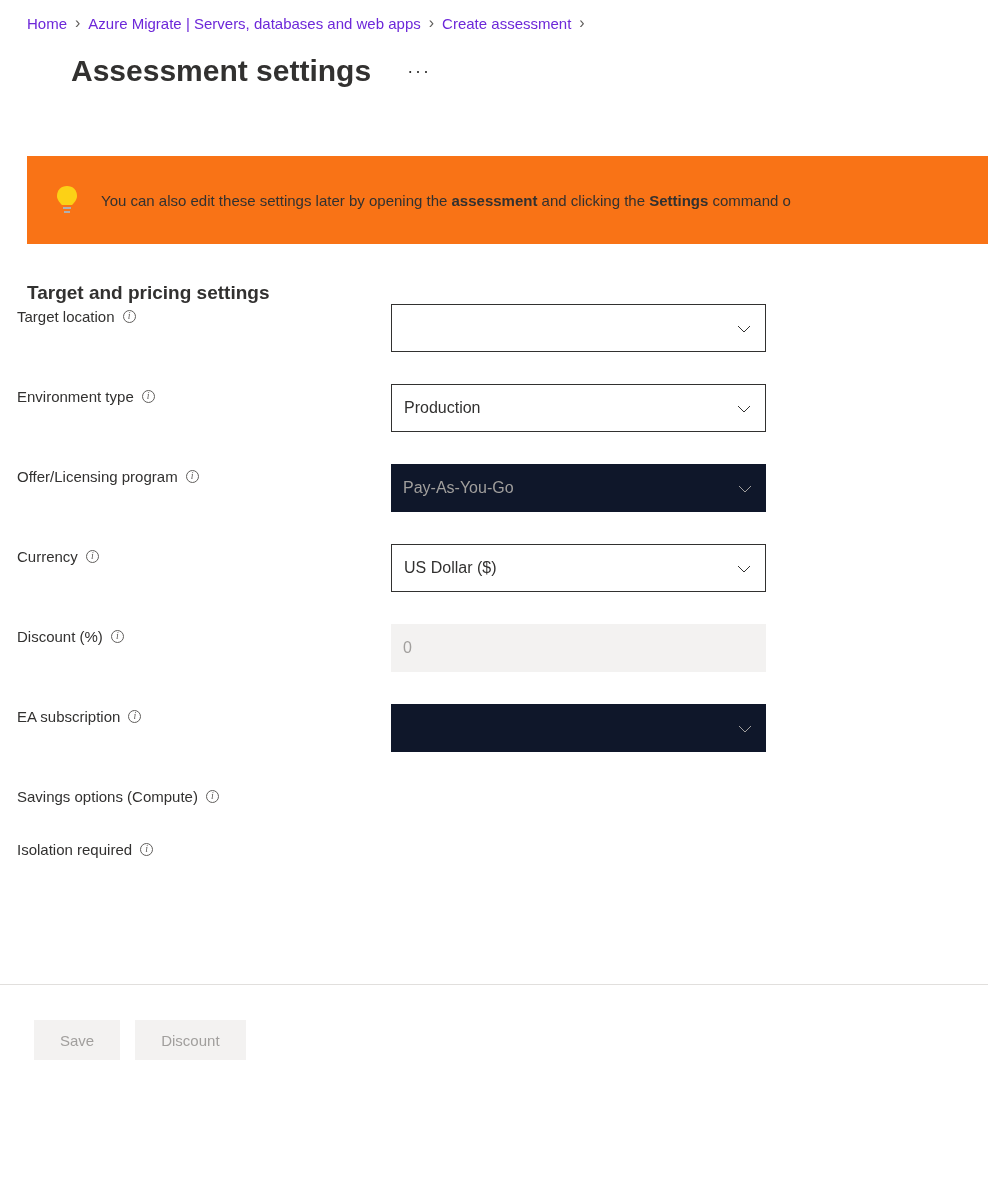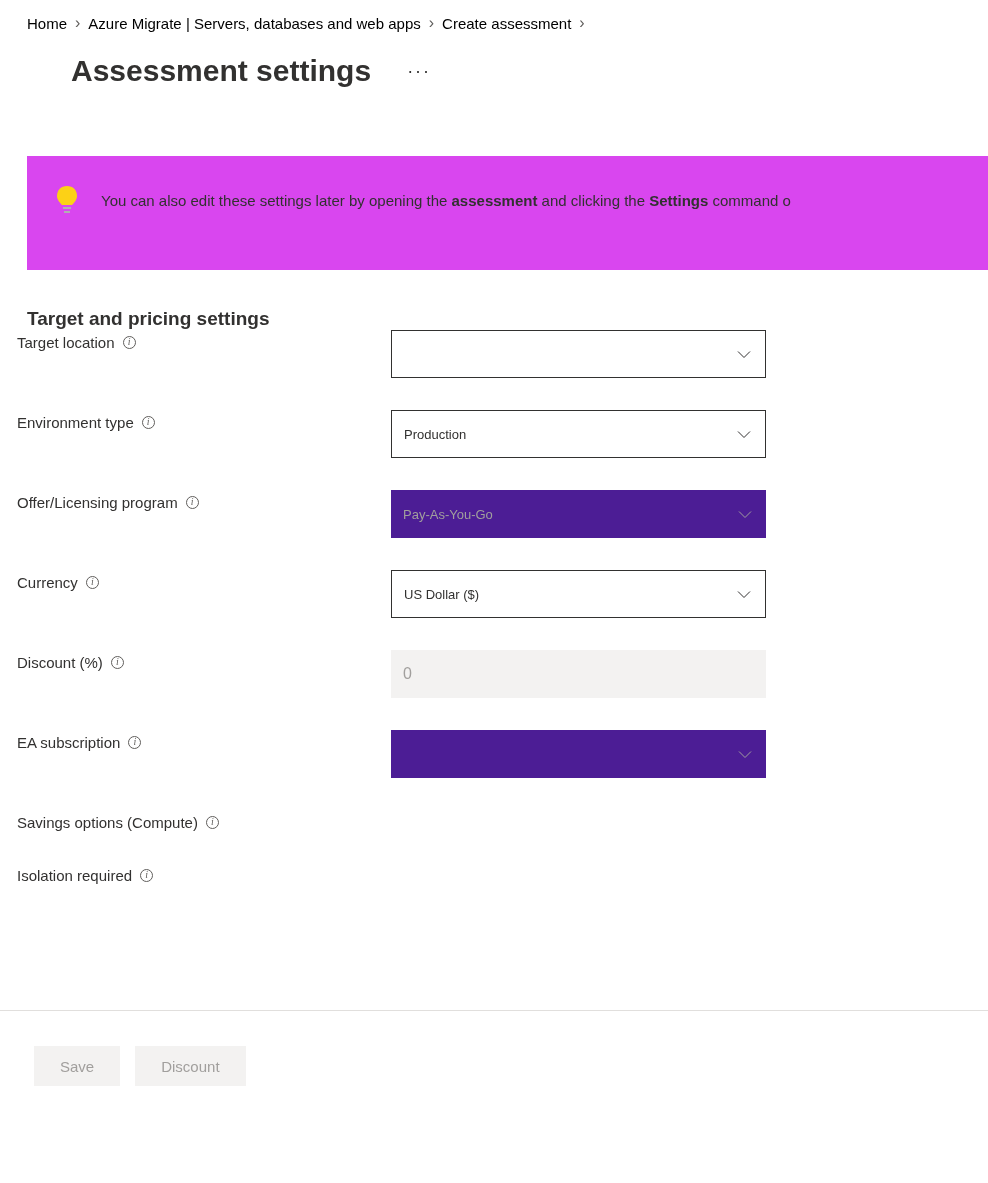--- a/index.html
+++ b/index.html
@@ -1,41 +1,41 @@
 <!DOCTYPE html>
 <html><head>
   <meta charset="utf-8">
   <style>
     * { box-sizing: border-box; margin: 0; padding: 0; }
     body { font-family: "Segoe UI", -apple-system, sans-serif; font-size: 14px; color: #323130; background: #ffffff; width: 988px; }
     
     .breadcrumb { padding: 14px 0 12px 27px; display: flex; align-items: center; gap: 8px; font-size: 15px; }
-    .breadcrumb a { color: #000000; text-decoration: none; }
+    .breadcrumb a { color: #6d28d9; text-decoration: none; }
     .breadcrumb .sep { color: #605e5c; font-size: 16px; }
     
     .title-row { display: flex; align-items: center; padding: 10px 0 0 27px; }
     .page-title { font-size: 30px; font-weight: 600; color: #323130; margin-left: 44px; }
     .more-menu { margin-left: 36px; font-size: 18px; letter-spacing: 2px; color: #323130; cursor: pointer; }
     
-    .info-banner { margin: 68px 0 0 27px; background: #d946ef; padding: 28px 28px 54px 28px; display: flex; align-items: center; gap: 22px; }
+    .info-banner { margin: 68px 0 0 27px; background: #f97316; padding: 28px 28px 28px 28px; display: flex; align-items: center; gap: 22px; }
     .light-icon svg { width: 24px; height: 32px; display: block; }
     .banner-text { font-size: 15px; color: #323130; white-space: nowrap; }
     .banner-text b { font-weight: 600; }
     
     .section-title { font-size: 19px; font-weight: 700; margin: 38px 0 0 27px; }
     
     .form-area { padding: 0 0 0 17px; }
     .form-row { display: flex; align-items: flex-start; margin-bottom: 32px; }
     .form-row:last-child { margin-bottom: 0; }
     .form-label { width: 374px; padding-top: 4px; font-size: 15px; color: #323130; display: flex; align-items: center; gap: 8px; }
     .info-icon { width: 13px; height: 13px; border: 1px solid #605e5c; border-radius: 50%; display: inline-flex; align-items: center; justify-content: center; font-size: 10px; font-family: Georgia, serif; font-style: italic; color: #605e5c; cursor: default; line-height: 1; padding-bottom: 1px; }
     
     .form-control { width: 375px; position: relative; }
-    .dropdown { width: 100%; height: 48px; border: 1px solid #323130; background: #ffffff; padding: 0 40px 0 12px; font-size: 13px; color: #323130; display: flex; align-items: center; cursor: pointer; position: relative; }
-    .dropdown.disabled { background: #4c1d95; border: none; color: #a19f9d; cursor: default; }
+    .dropdown { width: 100%; height: 48px; border: 1px solid #323130; background: #ffffff; padding: 0 40px 0 12px; font-size: 16px; color: #323130; display: flex; align-items: center; cursor: pointer; position: relative; }
+    .dropdown.disabled { background: #0f172a; border: none; color: #a19f9d; cursor: default; }
     .dropdown .chevron { position: absolute; right: 14px; top: 50%; transform: translateY(-50%); }
     .dropdown.disabled .chevron svg { stroke: #a19f9d; }
     
     .text-input { width: 100%; height: 48px; border: none; background: #f3f2f1; padding: 0 12px; font-size: 16px; color: #a19f9d; display: flex; align-items: center; }
     
     .footer { border-top: 1px solid #e1dfdd; margin-top: 126px; padding: 35px 16px 0 34px; display: flex; gap: 15px; }
     .btn { height: 40px; padding: 0 26px; font-size: 15px; border: none; background: #f3f2f1; color: #a19f9d; cursor: default; display: flex; align-items: center; justify-content: center; }
     
     .chevron svg { width: 14px; height: 8px; }
   </style>

